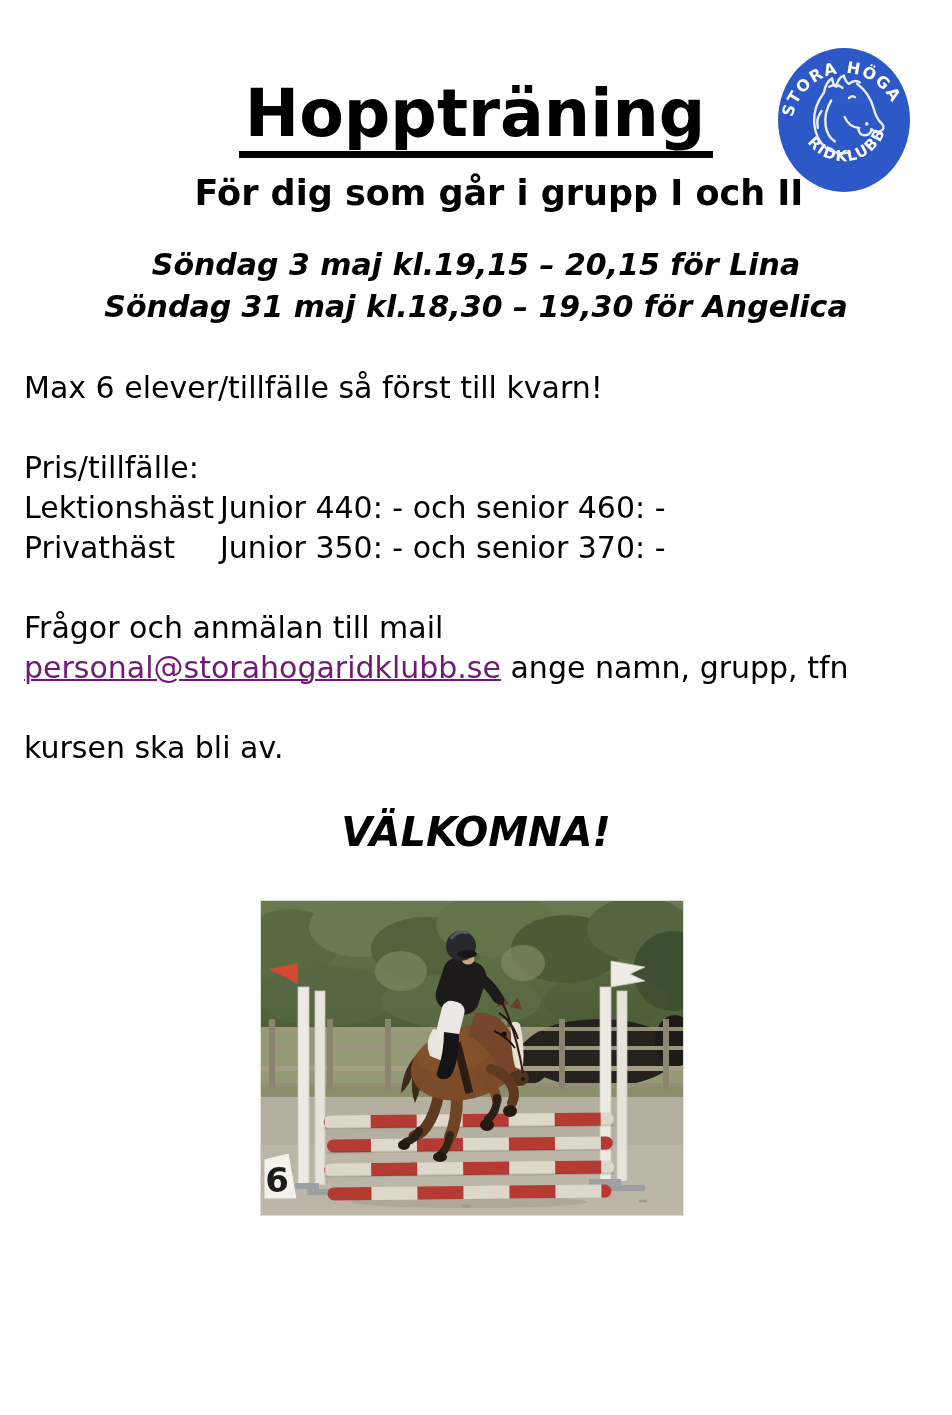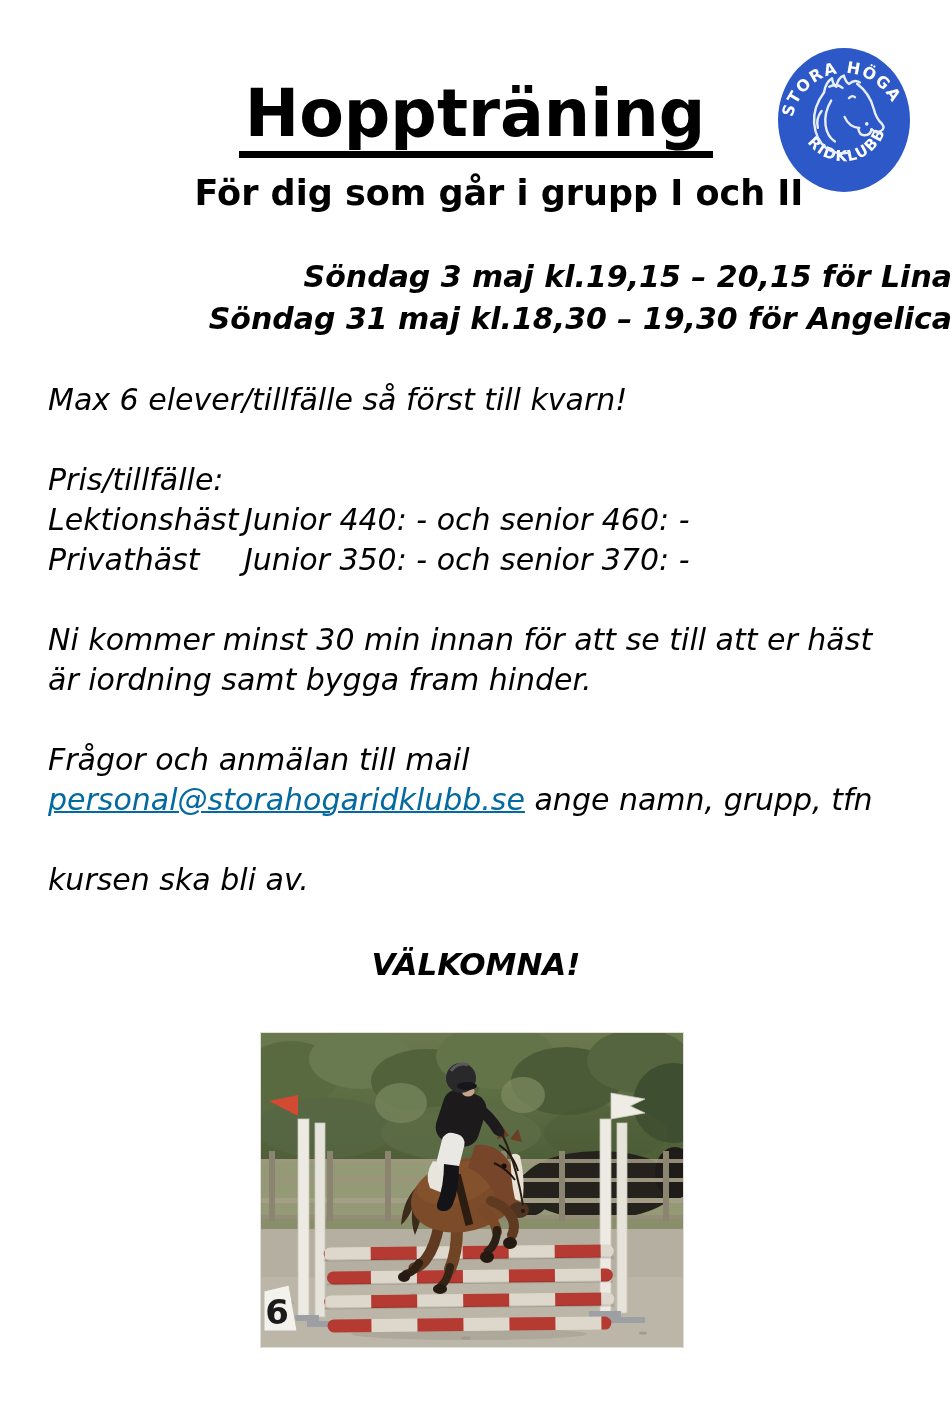--- a/index.html
+++ b/index.html
@@ -9,29 +9,29 @@
     color:#000;
   }
   .page{position:relative;width:952px;height:1415px;overflow:hidden;background:#fff;}
 
   .logo{position:absolute;top:44px;right:38px;width:140px;height:152px;}
 
   .title{margin:78px 0 0;text-align:center;font-size:65px;font-weight:bold;line-height:1.1;}
   .title .underlined{border-bottom:7px solid #000;padding:0 8px 0 6px;}
   .subtitle{margin:22px 0 0;text-align:center;font-size:35px;font-weight:bold;line-height:1.2;padding-left:46px;}
 
-  .schedule{margin-top:42px;text-align:right;font-size:30px;font-weight:bold;font-style:italic;line-height:42px;}
-
-  .content{margin:40px 64px 0 48px;font-size:30px;line-height:40px;font-style:italic;}
+  .schedule{margin-top:30px;text-align:center;font-size:30px;font-weight:bold;font-style:italic;line-height:42px;}
+
+  .content{margin:40px 64px 0 24px;font-size:30px;line-height:40px;}
   .content p{margin:0 0 40px 0;}
   .price-label{display:inline-block;width:196px;}
-  .email-link{color:#0369a1;text-decoration:underline;text-decoration-thickness:2px;}
+  .email-link{color:#701a75;text-decoration:underline;text-decoration-thickness:2px;}
   .after-email{white-space:pre-wrap;}
 
-  .welcome{margin:6px 0 0;text-align:center;font-size:31px;font-weight:bold;font-style:italic;line-height:48px;}
+  .welcome{margin:6px 0 0;text-align:center;font-size:40px;font-weight:bold;font-style:italic;line-height:48px;}
 
   .photo{margin:44px 0 0 260px;width:424px;line-height:0;}
   .photo svg{border:1px solid #e0ded8;}
 </style>
 </head>
 <body>
 
 <div class="page">
 
   <div class="logo">
@@ -72,24 +72,20 @@
 
   <div class="content">
     <p>Max 6 elever/tillfälle så först till kvarn!</p>
 
     <p>
       <span>Pris/tillfälle:</span><br>
       <span class="price-label">Lektionshäst</span><span>Junior 440: - och senior 460: -</span><br>
       <span class="price-label">Privathäst</span><span>Junior 350: - och senior 370: -</span>
     </p>
 
-    <p>
-      <span>Ni kommer minst 30 min innan för att se till att er häst</span><br>
-      <span>är iordning samt bygga fram hinder.</span>
-    </p>
 
     <p>
       <span>Frågor och anmälan till mail</span><br>
       <a class="email-link" href="#">personal@storahogaridklubb.se</a><span class="after-email"> ange namn, grupp, tfn</span><br>
       <br>
       <span>kursen ska bli av.</span>
     </p>
   </div>
 
   <div class="welcome">VÄLKOMNA!</div>

